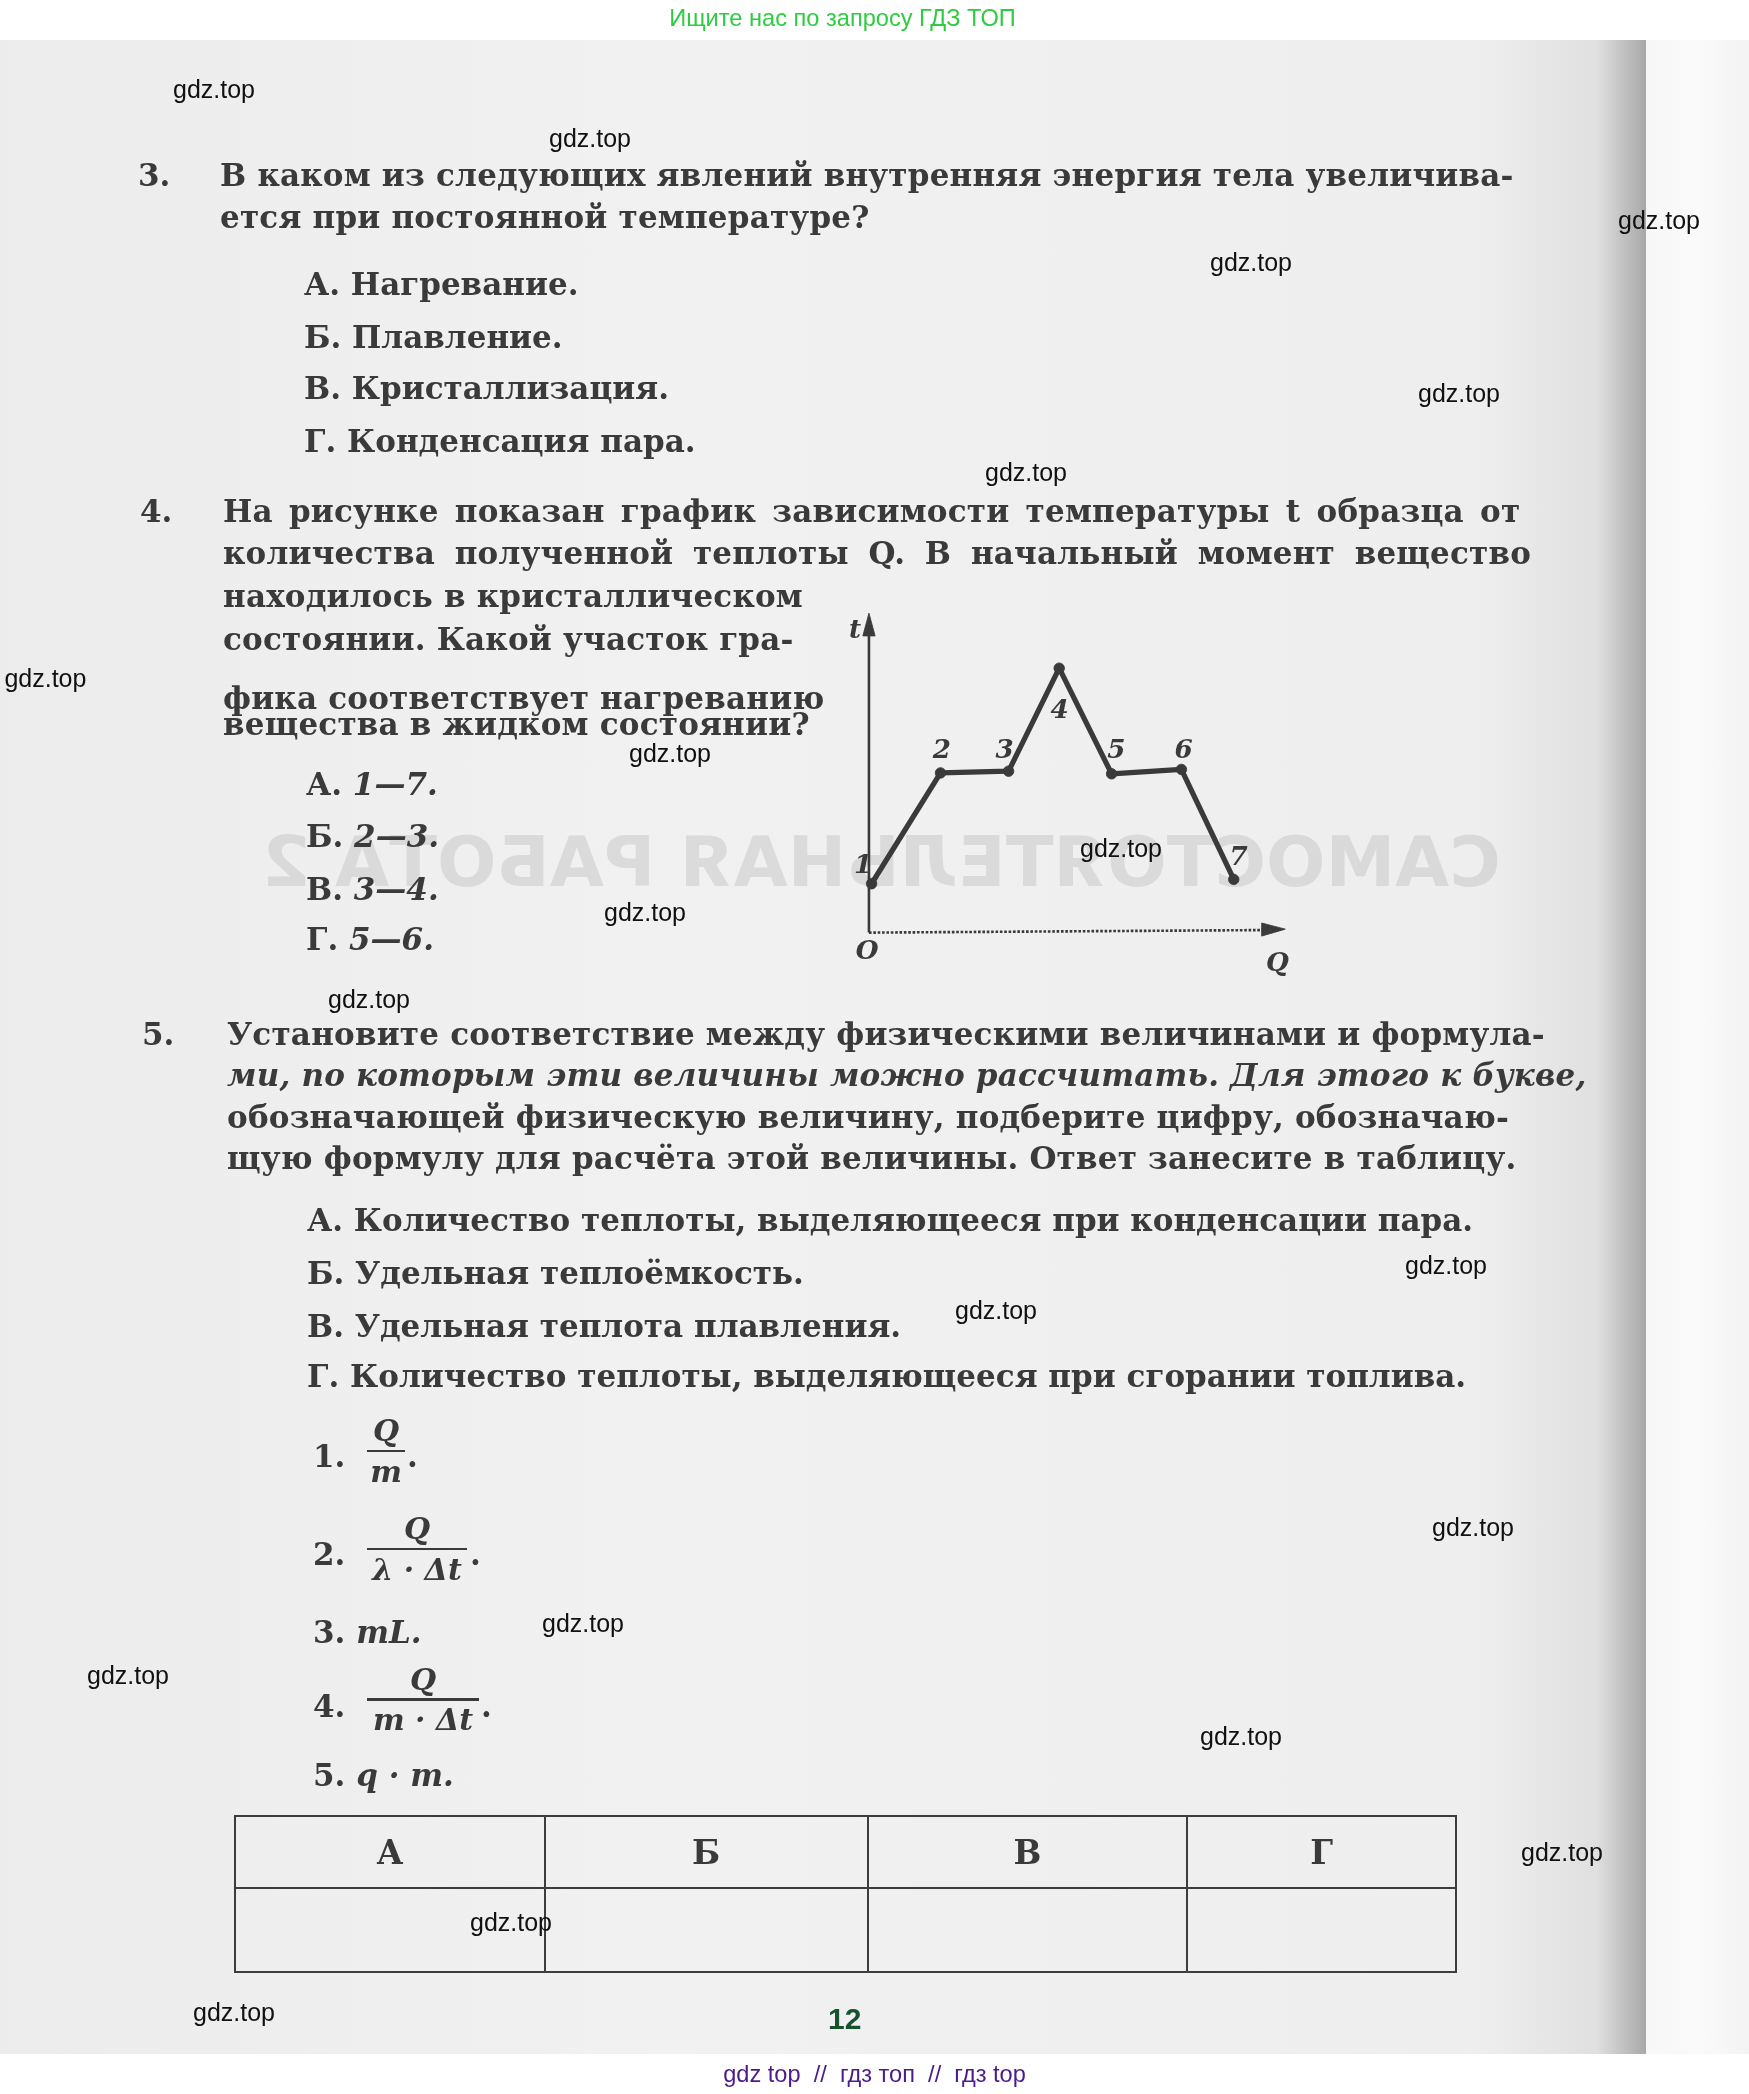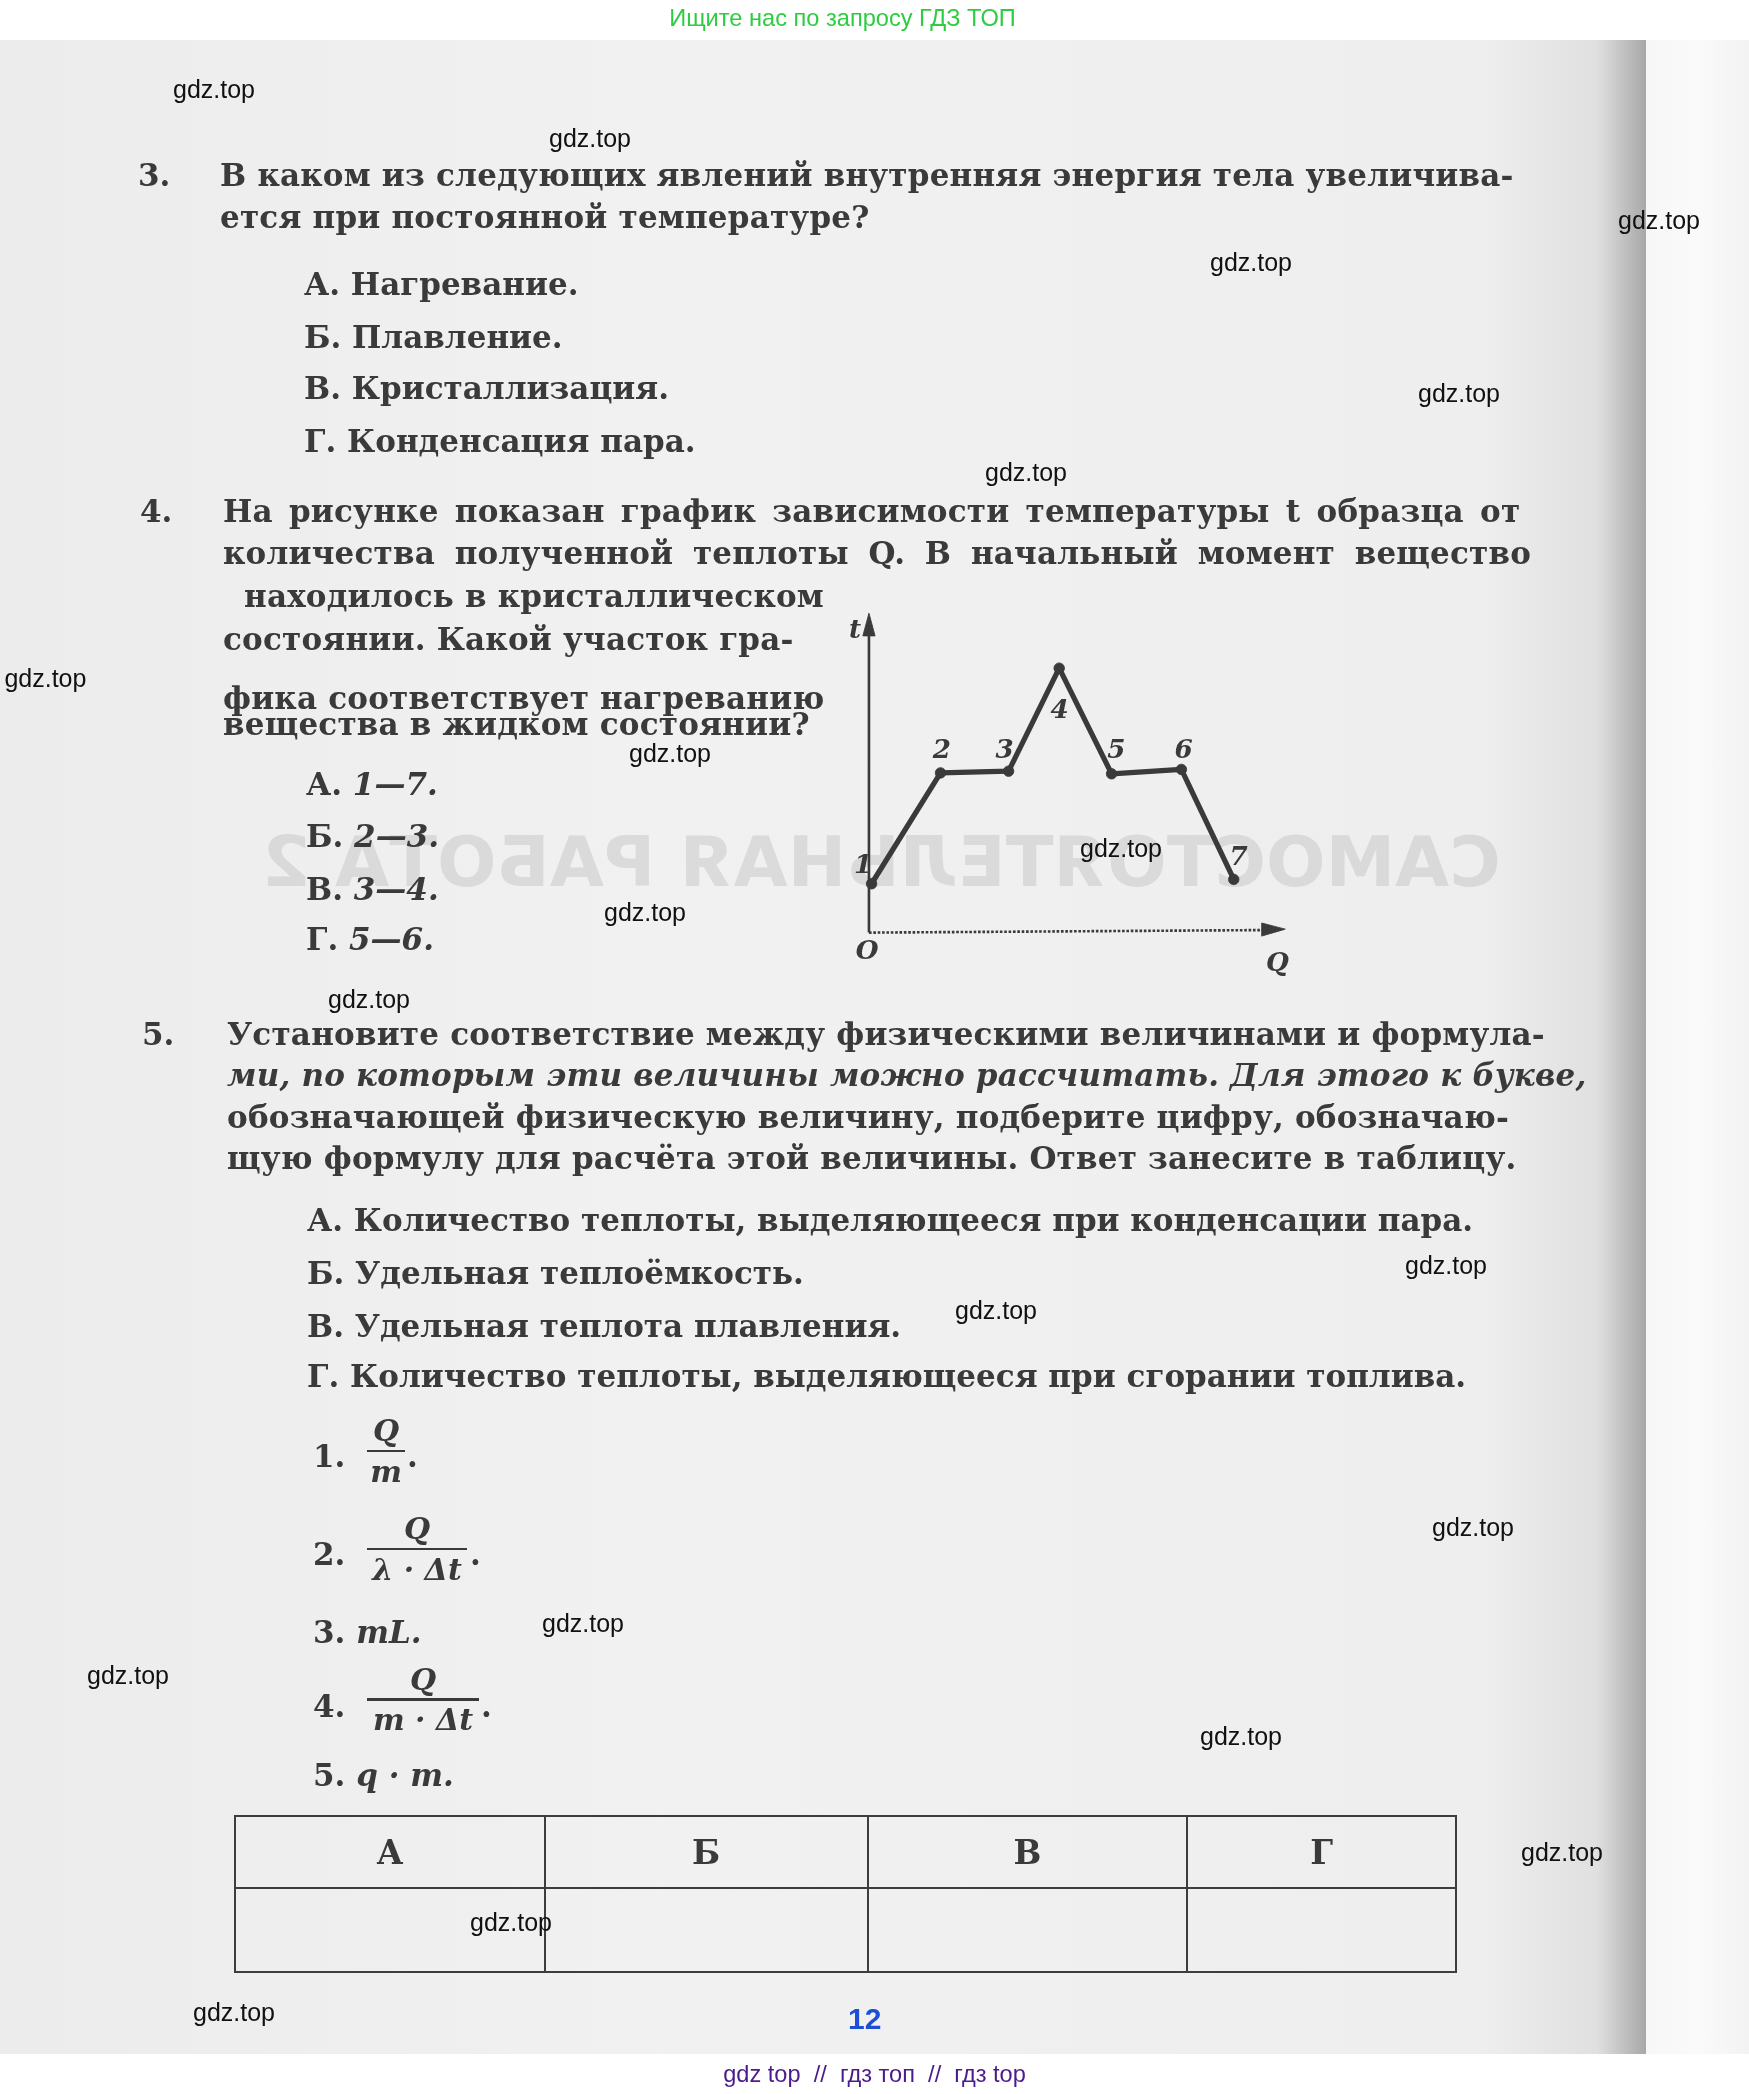--- a/index.html
+++ b/index.html
@@ -41,21 +41,21 @@
   .answer-table {
     position: absolute; left: 234px; top: 1815px; width: 1223px; height: 154px;
     border-collapse: collapse;
   }
   .answer-table td {
     border: 2.6px solid #3d3d3d; text-align: center;
     font-size: 33px; font-weight: bold; color: #3a3a3a;
   }
   .answer-table tr.head td { height: 68px; }
   .answer-table tr.blank td { height: 80px; }
-  .page-number { position: absolute; left: 848px; top: 2002px; font-size: 30px; font-weight: bold; color: #1d4ed8; font-family: "Liberation Sans", sans-serif; }
+  .page-number { position: absolute; left: 828px; top: 2002px; font-size: 30px; font-weight: bold; color: #14532d; font-family: "Liberation Sans", sans-serif; }
   .ghost { position: absolute; color: rgba(120,120,120,0.18); font-weight: bold; white-space: nowrap; }
 </style>
 </head>
 <body>
 
 <div class="top-banner">
   <span style="color:#2ecc40">Ищите нас по запросу ГДЗ ТОП</span>
 </div>
 
 <div class="page"></div>
@@ -76,21 +76,21 @@
 <div class="opt" style="left:304px; top:370px;">
   <span>В.</span> <span>Кристаллизация.</span>
 </div>
 <div class="opt" style="left:304px; top:423px;">
   <span>Г.</span> <span>Конденсация пара.</span>
 </div>
 
 <div class="qnum" style="left:140px; top:493px;">4.</div>
 <div class="q-line" style="left:223px; top:493px; word-spacing:5.2px;">На рисунке показан график зависимости температуры t образца от</div>
 <div class="q-line" style="left:223px; top:535px; word-spacing:8.7px;">количества полученной теплоты Q. В начальный момент вещество</div>
-<div class="q-line" style="left:223px; top:578px;margin-left:21px;">находилось в кристаллическом</div>
+<div class="q-line" style="left:223px; top:578px;">находилось в кристаллическом</div>
 <div class="q-line" style="left:223px; top:621px;">состоянии. Какой участок гра-</div>
 <div class="q-line" style="left:223px; top:664px;margin-top:16px;">фика соответствует нагреванию</div>
 <div class="q-line" style="left:223px; top:706px;">вещества в жидком состоянии?</div>
 
 <div class="opt" style="left:306px; top:766px;">
   <span>А.</span> <span class="it">1—7.</span>
 </div>
 <div class="opt" style="left:306px; top:818px;">
   <span>Б.</span> <span class="it">2—3.</span>
 </div>

